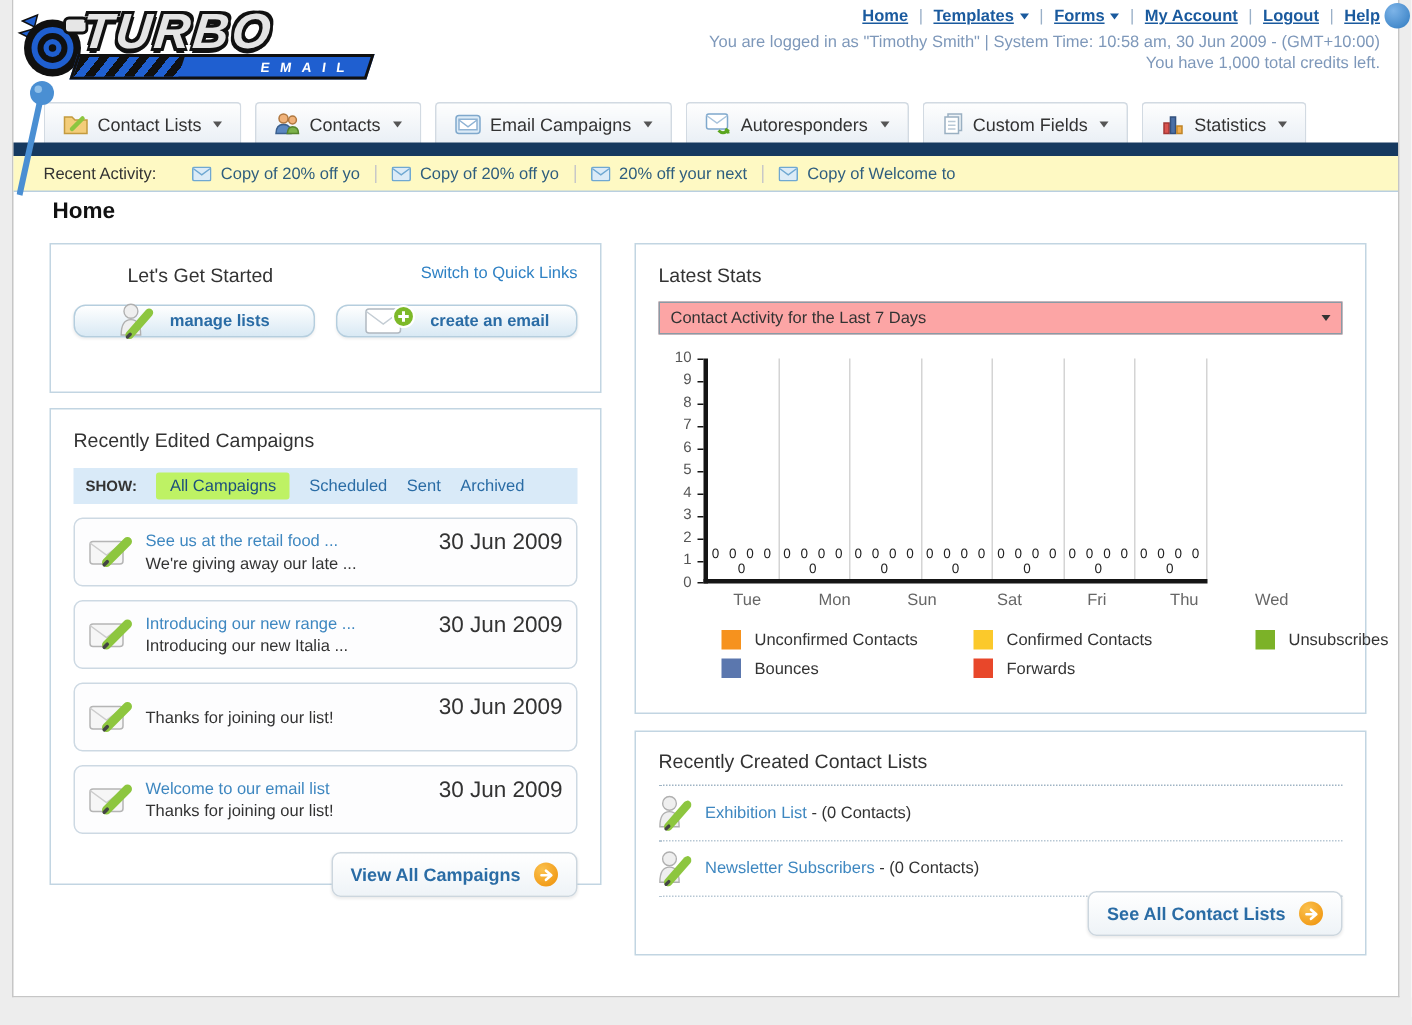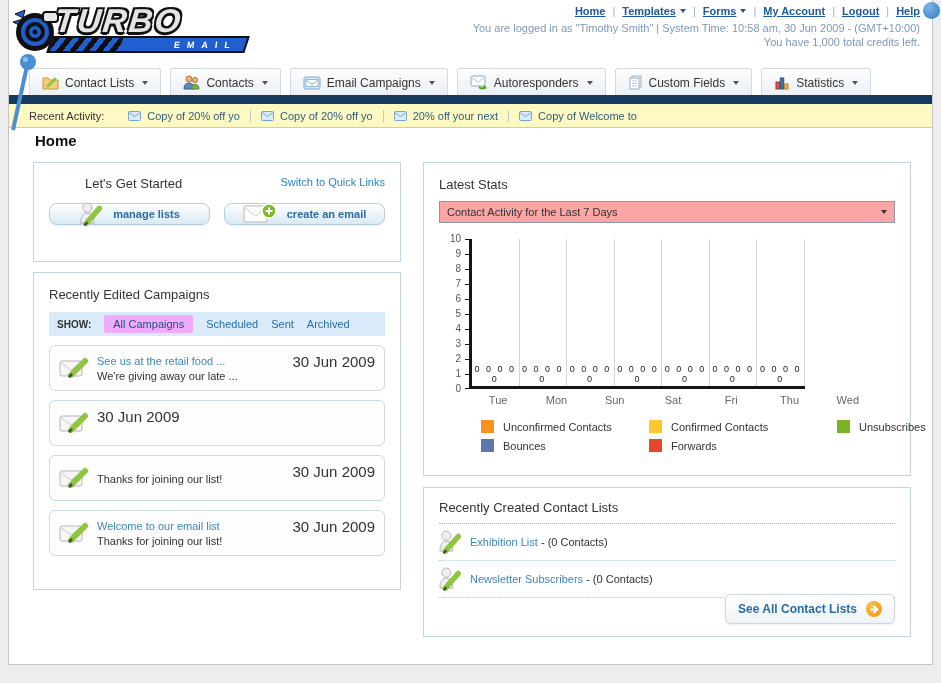--- a/index.html
+++ b/index.html
@@ -60,21 +60,21 @@
   .gs-link { font-size:11px; color:#2e81c4; text-decoration:none; }
   .gs-btns { display:flex; gap:14px; margin-top:12px; }
   .big-btn { flex:1; height:22px; display:flex; align-items:center; justify-content:center; gap:10px;
              background:linear-gradient(#ffffff,#d9e9f4); border:1px solid #b5cede; border-radius:8px;
              font-size:11px; font-weight:bold; color:#2a6ca5; cursor:pointer; box-shadow:0 1px 2px rgba(0,0,0,.08); }
 
   .camp-box { left:24px; top:272px; width:368px; height:318px; padding:12px 15px; }
   .tabbar { margin-top:9px; background:#d9eaf8; height:24px; display:flex; align-items:center; padding:0 8px; gap:13px; }
   .show-label { font-size:10px; font-weight:bold; color:#333; }
   .tab { font-size:11px; color:#2a6ca5; text-decoration:none; }
-  .tab.selected { background:#f0abfc; padding:3px 9px; border-radius:2px; color:#1c4f7c; }
+  .tab.selected { background:#bef264; padding:3px 9px; border-radius:2px; color:#1c4f7c; }
   .camp-row { margin-top:9px; border:1px solid #cdd9e3; border-radius:6px; background:#fdfdfe; height:46px;
               display:flex; align-items:center; padding:0 9px; gap:8px; }
   .camp-text { flex:1; line-height:14px; }
   .camp-title { font-size:11px; color:#3e87c0; text-decoration:none; display:block; }
   .camp-sub { font-size:11px; color:#333; }
   .camp-date { font-size:15px; color:#333; align-self:flex-start; margin-top:7px; }
   .btn-row { text-align:right; margin-top:12px; }
   .pill-btn { display:inline-flex; align-items:center; gap:9px; padding:6px 12px; background:linear-gradient(#fff,#eef3f7);
               border:1px solid #ccd6de; border-radius:6px; font-size:12px; font-weight:bold; color:#2a6ca5;
               cursor:pointer; box-shadow:0 1px 2px rgba(0,0,0,.08); }
@@ -308,20 +308,24 @@
       <span class="camp-date">30 Jun 2009</span>
     </div>
 
     <div class="camp-row">
       <svg width="30" height="26" viewBox="0 0 30 26">
         <rect x="1" y="6" width="22" height="15" rx="2" fill="#f6f6f6" stroke="#b5b5b5"></rect>
         <path d="M1 7 L12 15 L23 7" fill="none" stroke="#cccccc"></path>
         <line x1="12" y1="20" x2="26" y2="6" stroke="#8dc63f" stroke-width="6" stroke-linecap="round"></line>
         <line x1="10.5" y1="21.5" x2="12.5" y2="19.5" stroke="#444" stroke-width="2.4" stroke-linecap="round"></line>
       </svg>
+      <div class="camp-text">
+        <a class="camp-title">Introducing our new range ...</a>
+        <span class="camp-sub">Introducing our new Italia ...</span>
+      </div>
       <span class="camp-date">30 Jun 2009</span>
     </div>
 
     <div class="camp-row">
       <svg width="30" height="26" viewBox="0 0 30 26">
         <rect x="1" y="6" width="22" height="15" rx="2" fill="#f6f6f6" stroke="#b5b5b5"></rect>
         <path d="M1 7 L12 15 L23 7" fill="none" stroke="#cccccc"></path>
         <line x1="12" y1="20" x2="26" y2="6" stroke="#8dc63f" stroke-width="6" stroke-linecap="round"></line>
         <line x1="10.5" y1="21.5" x2="12.5" y2="19.5" stroke="#444" stroke-width="2.4" stroke-linecap="round"></line>
       </svg>
@@ -338,20 +342,30 @@
         <line x1="12" y1="20" x2="26" y2="6" stroke="#8dc63f" stroke-width="6" stroke-linecap="round"></line>
         <line x1="10.5" y1="21.5" x2="12.5" y2="19.5" stroke="#444" stroke-width="2.4" stroke-linecap="round"></line>
       </svg>
       <div class="camp-text">
         <a class="camp-title">Welcome to our email list</a>
         <span class="camp-sub">Thanks for joining our list!</span>
       </div>
       <span class="camp-date">30 Jun 2009</span>
     </div>
 
+    <div class="btn-row">
+      <span class="pill-btn">
+        <span>View All Campaigns</span>
+        <span class="orange-circle">
+          <svg width="9" height="9" viewBox="0 0 9 9">
+              <path d="M1 4.5 h5 M4 1.5 L7.5 4.5 L4 7.5" fill="none" stroke="#fff" stroke-width="1.8" stroke-linecap="round" stroke-linejoin="round"></path>
+            </svg>
+        </span>
+      </span>
+    </div>
   </div>
 
   <div class="box stats-box">
     <span class="box-title">Latest Stats</span>
     <div class="stats-select">
       <span>Contact Activity for the Last 7 Days</span>
       <span class="caret"></span>
     </div>
 
     <div class="chart-wrap">

